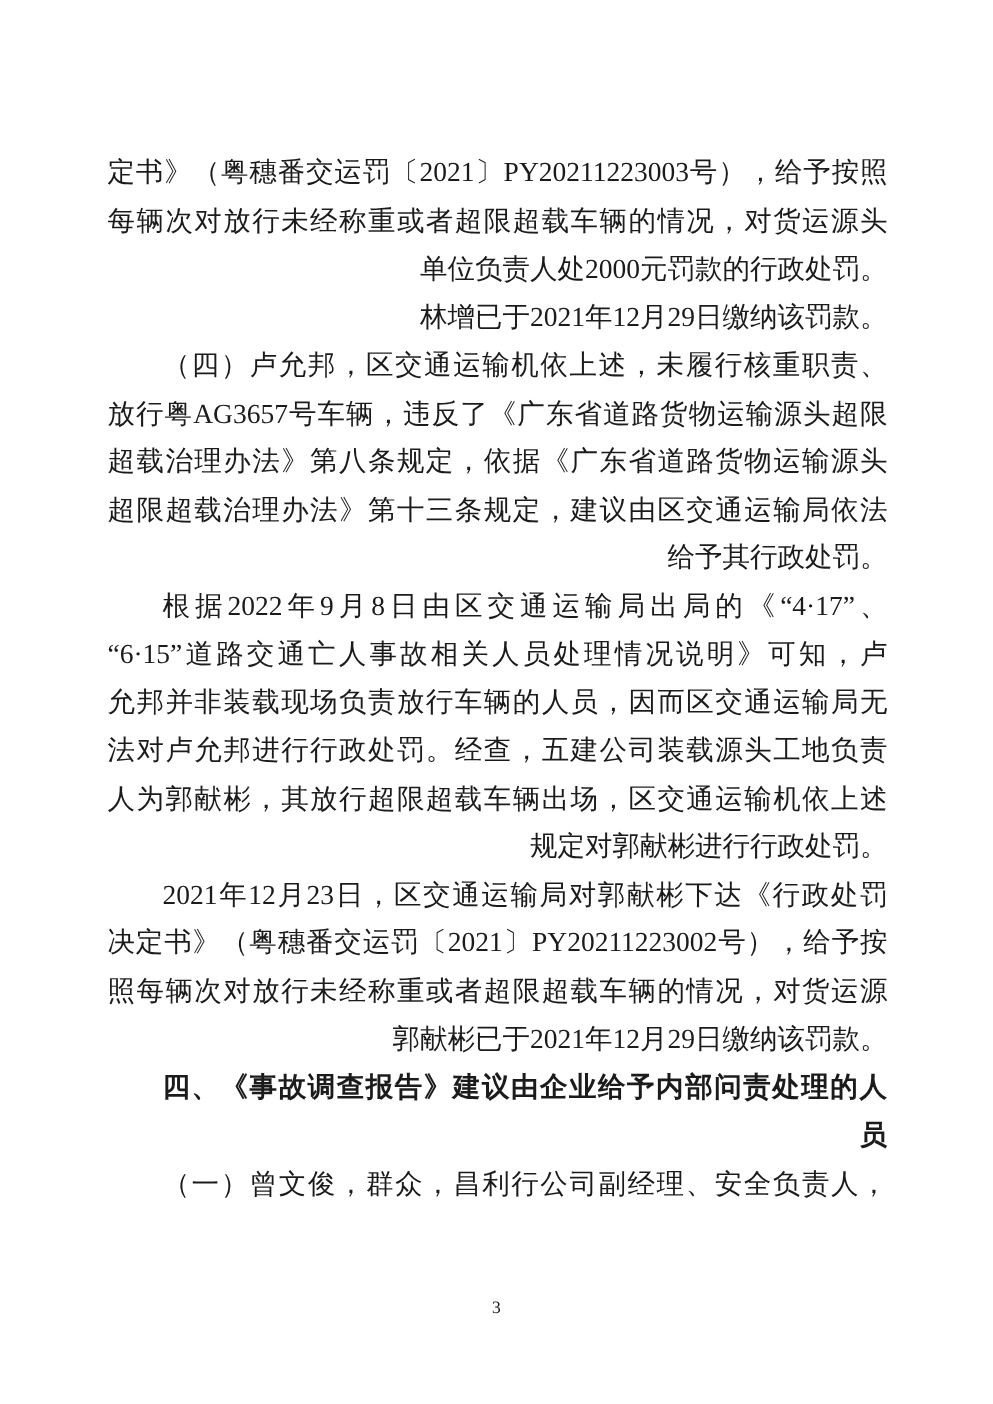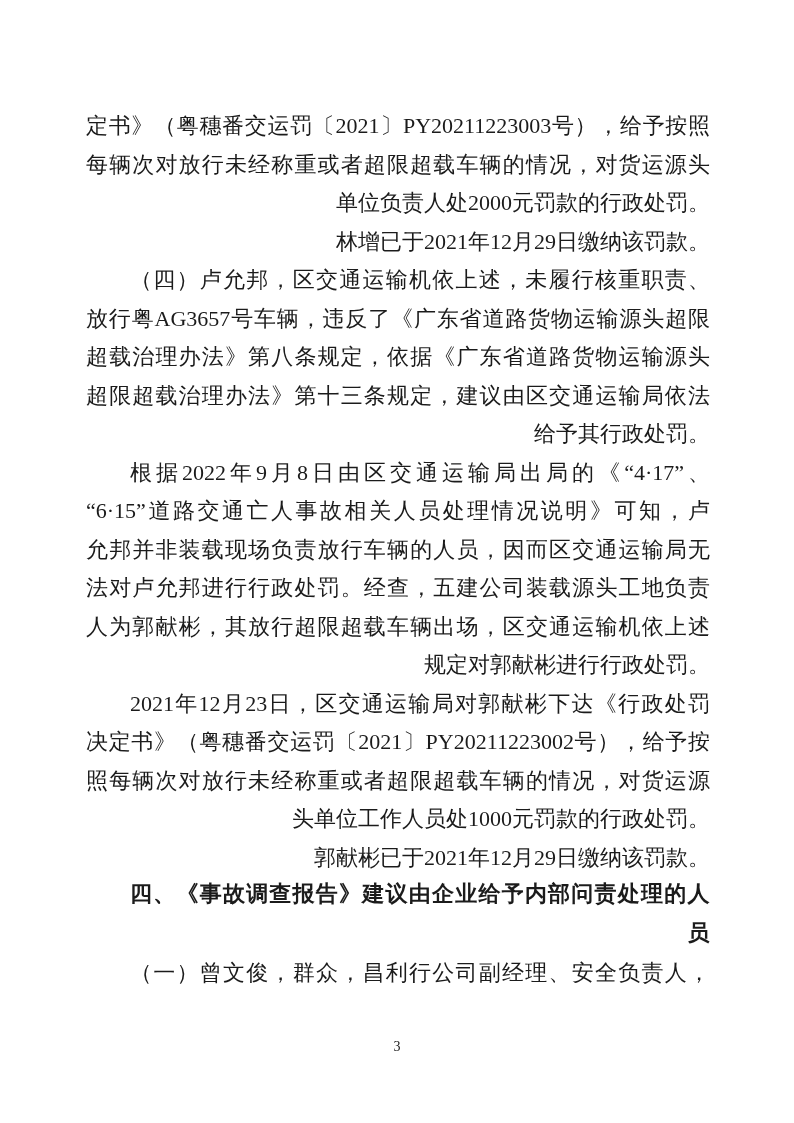--- a/index.html
+++ b/index.html
@@ -12,40 +12,40 @@
     width: 794px;
     height: 1123px;
     background: #ffffff;
     overflow: hidden;
     font-family: "Liberation Serif", "DejaVu Serif", serif;
     color: #1b1b1b;
   }
   .doc-body {
     position: absolute;
     left: 86px;
-    top: 107px;
+    top: 119px;
     width: 624px;
   }
   .line {
     font-size: 22px;
     line-height: 38.5px;
     height: 38.5px;
     text-align: right;
     white-space: normal;
     overflow: visible;
   }
   .line.fill {
     text-align: justify;
     text-align-last: justify;
   }
   .line.indent {
     padding-left: 44px;
   }
   .line.heading {
-    font-family: Liberation Mono, monospace;
+    font-family: Liberation Serif, serif;
     font-weight: 700;
     letter-spacing: 0.5px;
   }
   .page-footer {
     position: absolute;
     left: 0;
     top: 1038px;
     width: 100%;
     text-align: center;
     font-size: 14px;
@@ -70,20 +70,19 @@
       <div class="line">给予其行政处罚。</div>
       <div class="line indent fill">根据2022年9月8日由区交通运输局出局的《“4·17”、</div>
       <div class="line fill">“6·15”道路交通亡人事故相关人员处理情况说明》可知，卢</div>
       <div class="line fill">允邦并非装载现场负责放行车辆的人员，因而区交通运输局无</div>
       <div class="line fill">法对卢允邦进行行政处罚。经查，五建公司装载源头工地负责</div>
       <div class="line fill">人为郭献彬，其放行超限超载车辆出场，区交通运输机依上述</div>
       <div class="line">规定对郭献彬进行行政处罚。</div>
       <div class="line indent fill">2021年12月23日，区交通运输局对郭献彬下达《行政处罚</div>
       <div class="line fill">决定书》（粤穗番交运罚〔2021〕PY20211223002号），给予按</div>
       <div class="line fill">照每辆次对放行未经称重或者超限超载车辆的情况，对货运源</div>
-      <div class="line">头单位工作人员处1000元罚款的行政处罚。</div>
       <div class="line indent">郭献彬已于2021年12月29日缴纳该罚款。</div>
       <div class="line indent fill heading">四、《事故调查报告》建议由企业给予内部问责处理的人</div>
       <div class="line heading">员</div>
       <div class="line indent fill">（一）曾文俊，群众，昌利行公司副经理、安全负责人，</div>
     </div>
   <div class="page-footer">3</div>
 </div>
 
 </body></html>

